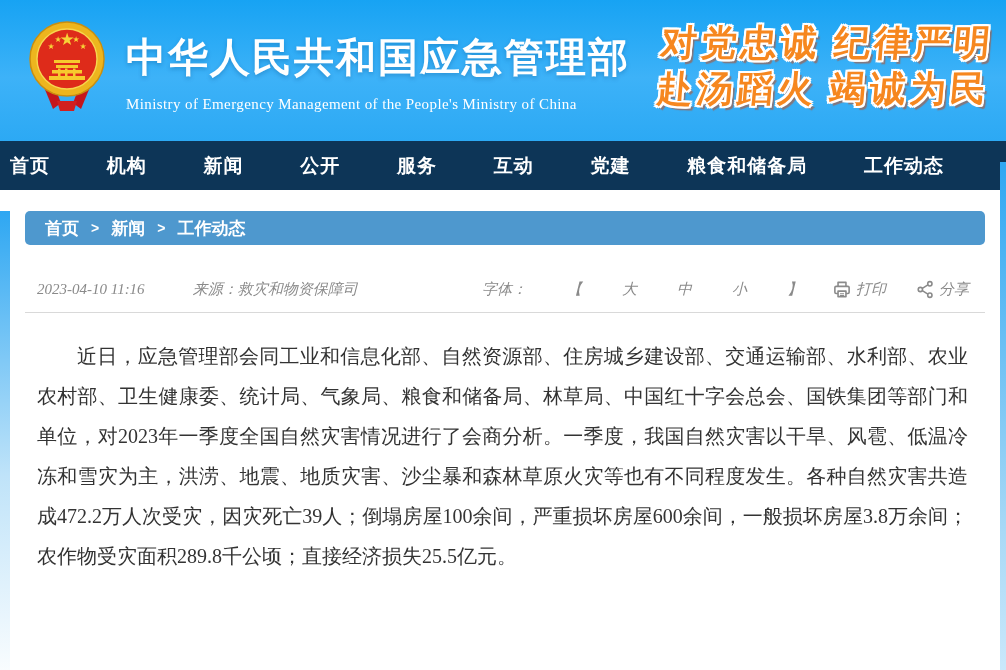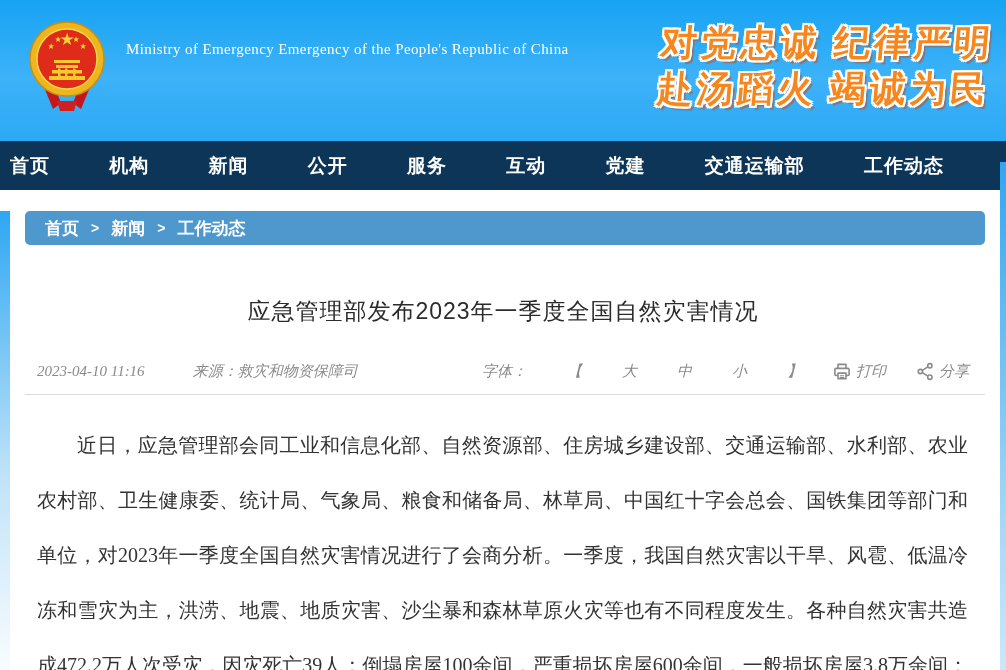--- a/index.html
+++ b/index.html
@@ -83,21 +83,21 @@
   .font-size-ctl { display:flex; align-items:center;gap:40px; }
   .font-size-ctl a { color:#8a8a8a; text-decoration:none; }
   .icon-btn { display:flex; align-items:flex-start; gap:4px; cursor:pointer; color:#8a8a8a; }
   .icon-btn svg { display:block; }
 
   .divider { border-top:1px solid #d9d9d9; margin:13px 21px 0 25px; }
 
   .body-text {
     margin:23px 38px 0 37px;
     font-family:"Liberation Serif","DejaVu Serif",serif;
-    font-size:20px; line-height:55px; color:#333333;
+    font-size:20px; line-height:40px; color:#333333;
     text-align:justify; text-indent:2em;
   }
 </style>
 </head>
 <body>
 
 <div class="site-header">
   <div class="logo-block">
     <svg class="emblem" viewBox="0 0 78 102" xmlns="http://www.w3.org/2000/svg">
       <path d="M11 60 L25 94 L33 88 L21 57 Z" fill="#c4161c"></path>
@@ -114,54 +114,54 @@
       <text x="55" y="34" font-size="8" fill="#f7d337" text-anchor="middle">★</text>
       <rect x="26" y="45" width="26" height="3" fill="#f7c92d"></rect>
       <rect x="28" y="50" width="22" height="3" fill="#f7c92d"></rect>
       <rect x="24" y="55" width="30" height="3.5" fill="#f7c92d"></rect>
       <rect x="21" y="61" width="36" height="4" fill="#f7c92d"></rect>
       <rect x="30" y="53.5" width="2.5" height="8" fill="#f7c92d"></rect>
       <rect x="37" y="53.5" width="2.5" height="8" fill="#f7c92d"></rect>
       <rect x="45" y="53.5" width="2.5" height="8" fill="#f7c92d"></rect>
     </svg>
     <div class="title-wrap">
-      <div class="title-en">Ministry of Emergency Emergency of the People's Republic of China</div>
+      <div class="title-cn">中华人民共和国应急管理部</div>
+      <div class="title-en">Ministry of Emergency Management of the People's Ministry of China</div>
     </div>
   </div>
   <div class="slogan">
     <div>对党忠诚 纪律严明</div>
     <div>赴汤蹈火 竭诚为民</div>
   </div>
 </div>
 
 <div class="main-nav">
   <a href="#">首页</a>
   <a href="#">机构</a>
   <a href="#">新闻</a>
   <a href="#">公开</a>
   <a href="#">服务</a>
   <a href="#">互动</a>
   <a href="#">党建</a>
-  <a href="#">交通运输部</a>
+  <a href="#">粮食和储备局</a>
   <a href="#">工作动态</a>
 </div>
 
 <div class="page">
   <div class="strip-left"></div>
   <div class="strip-right"></div>
 
   <div class="breadcrumb">
     <a href="#">首页</a>
     <span class="sep">&gt;</span>
     <a href="#">新闻</a>
     <span class="sep">&gt;</span>
     <a href="#">工作动态</a>
   </div>
 
-  <h1 class="article-title">应急管理部发布2023年一季度全国自然灾害情况</h1>
 
   <div class="meta-row">
     <span class="date">2023-04-10 11:16</span>
     <span class="source">来源：救灾和物资保障司</span>
 
     <div class="meta-right">
       <span class="font-size-ctl">
         <span>字体：</span>
         <span>【</span>
         <a href="#">大</a>

